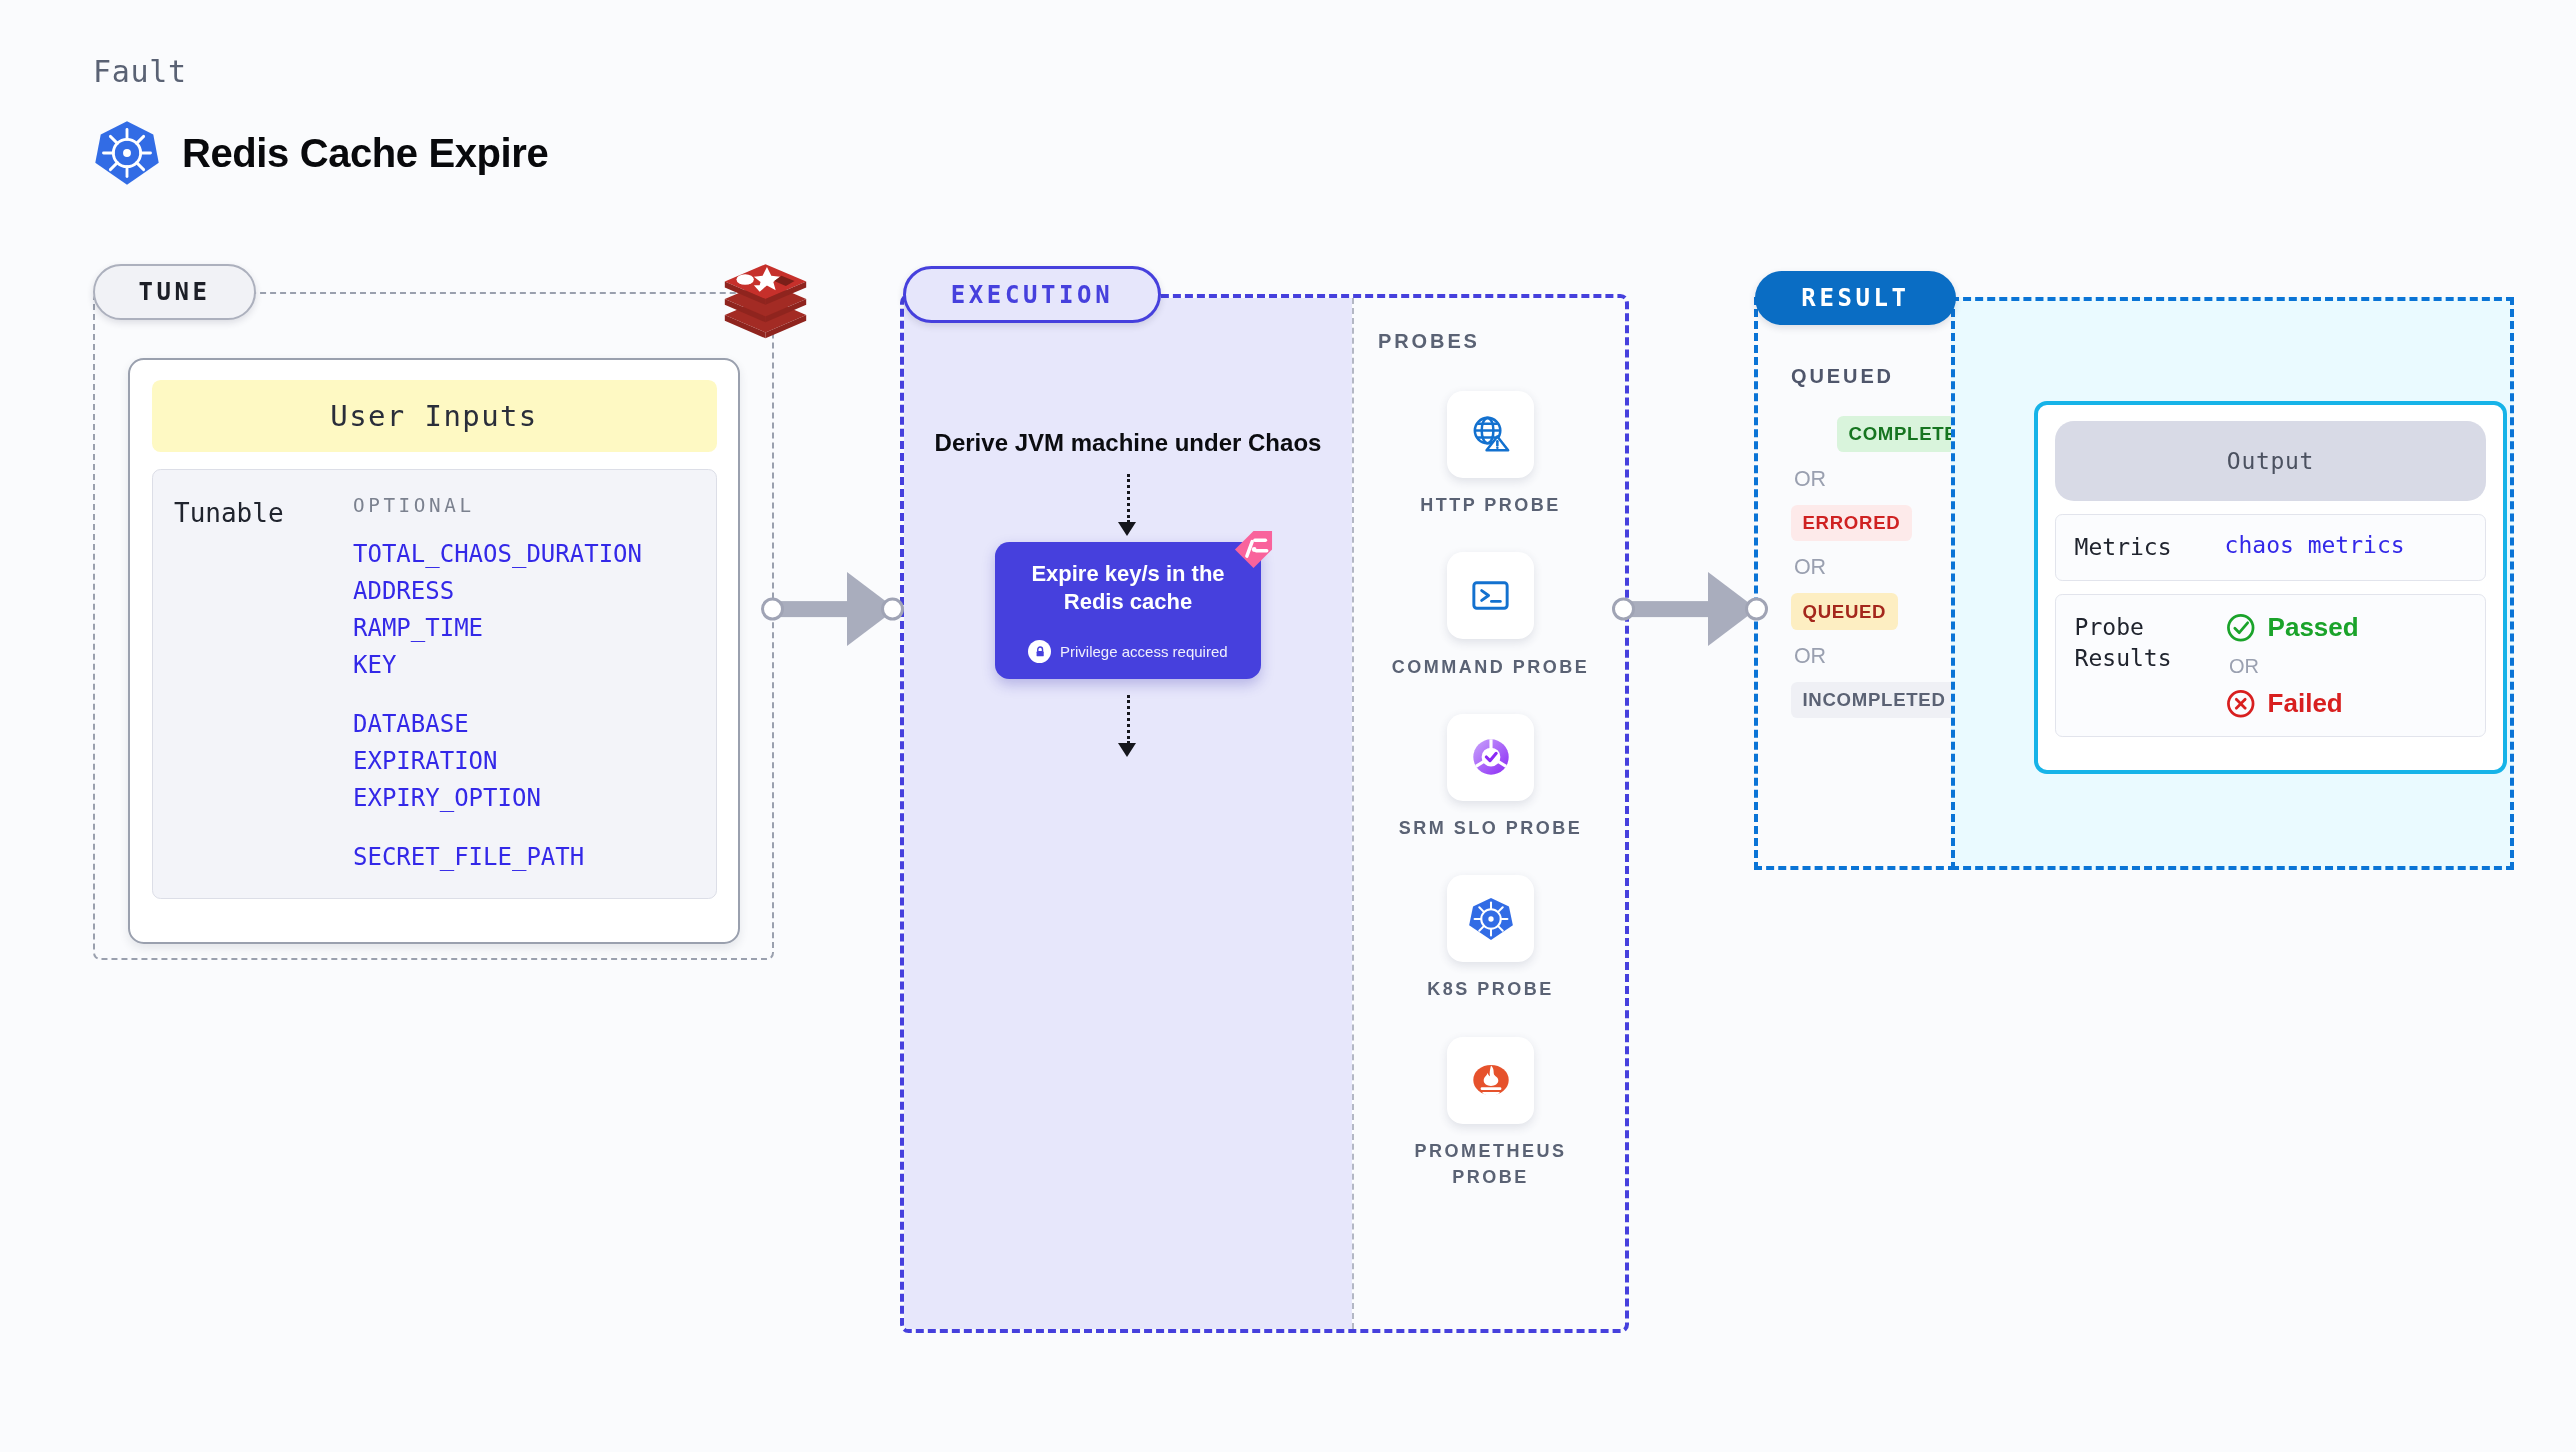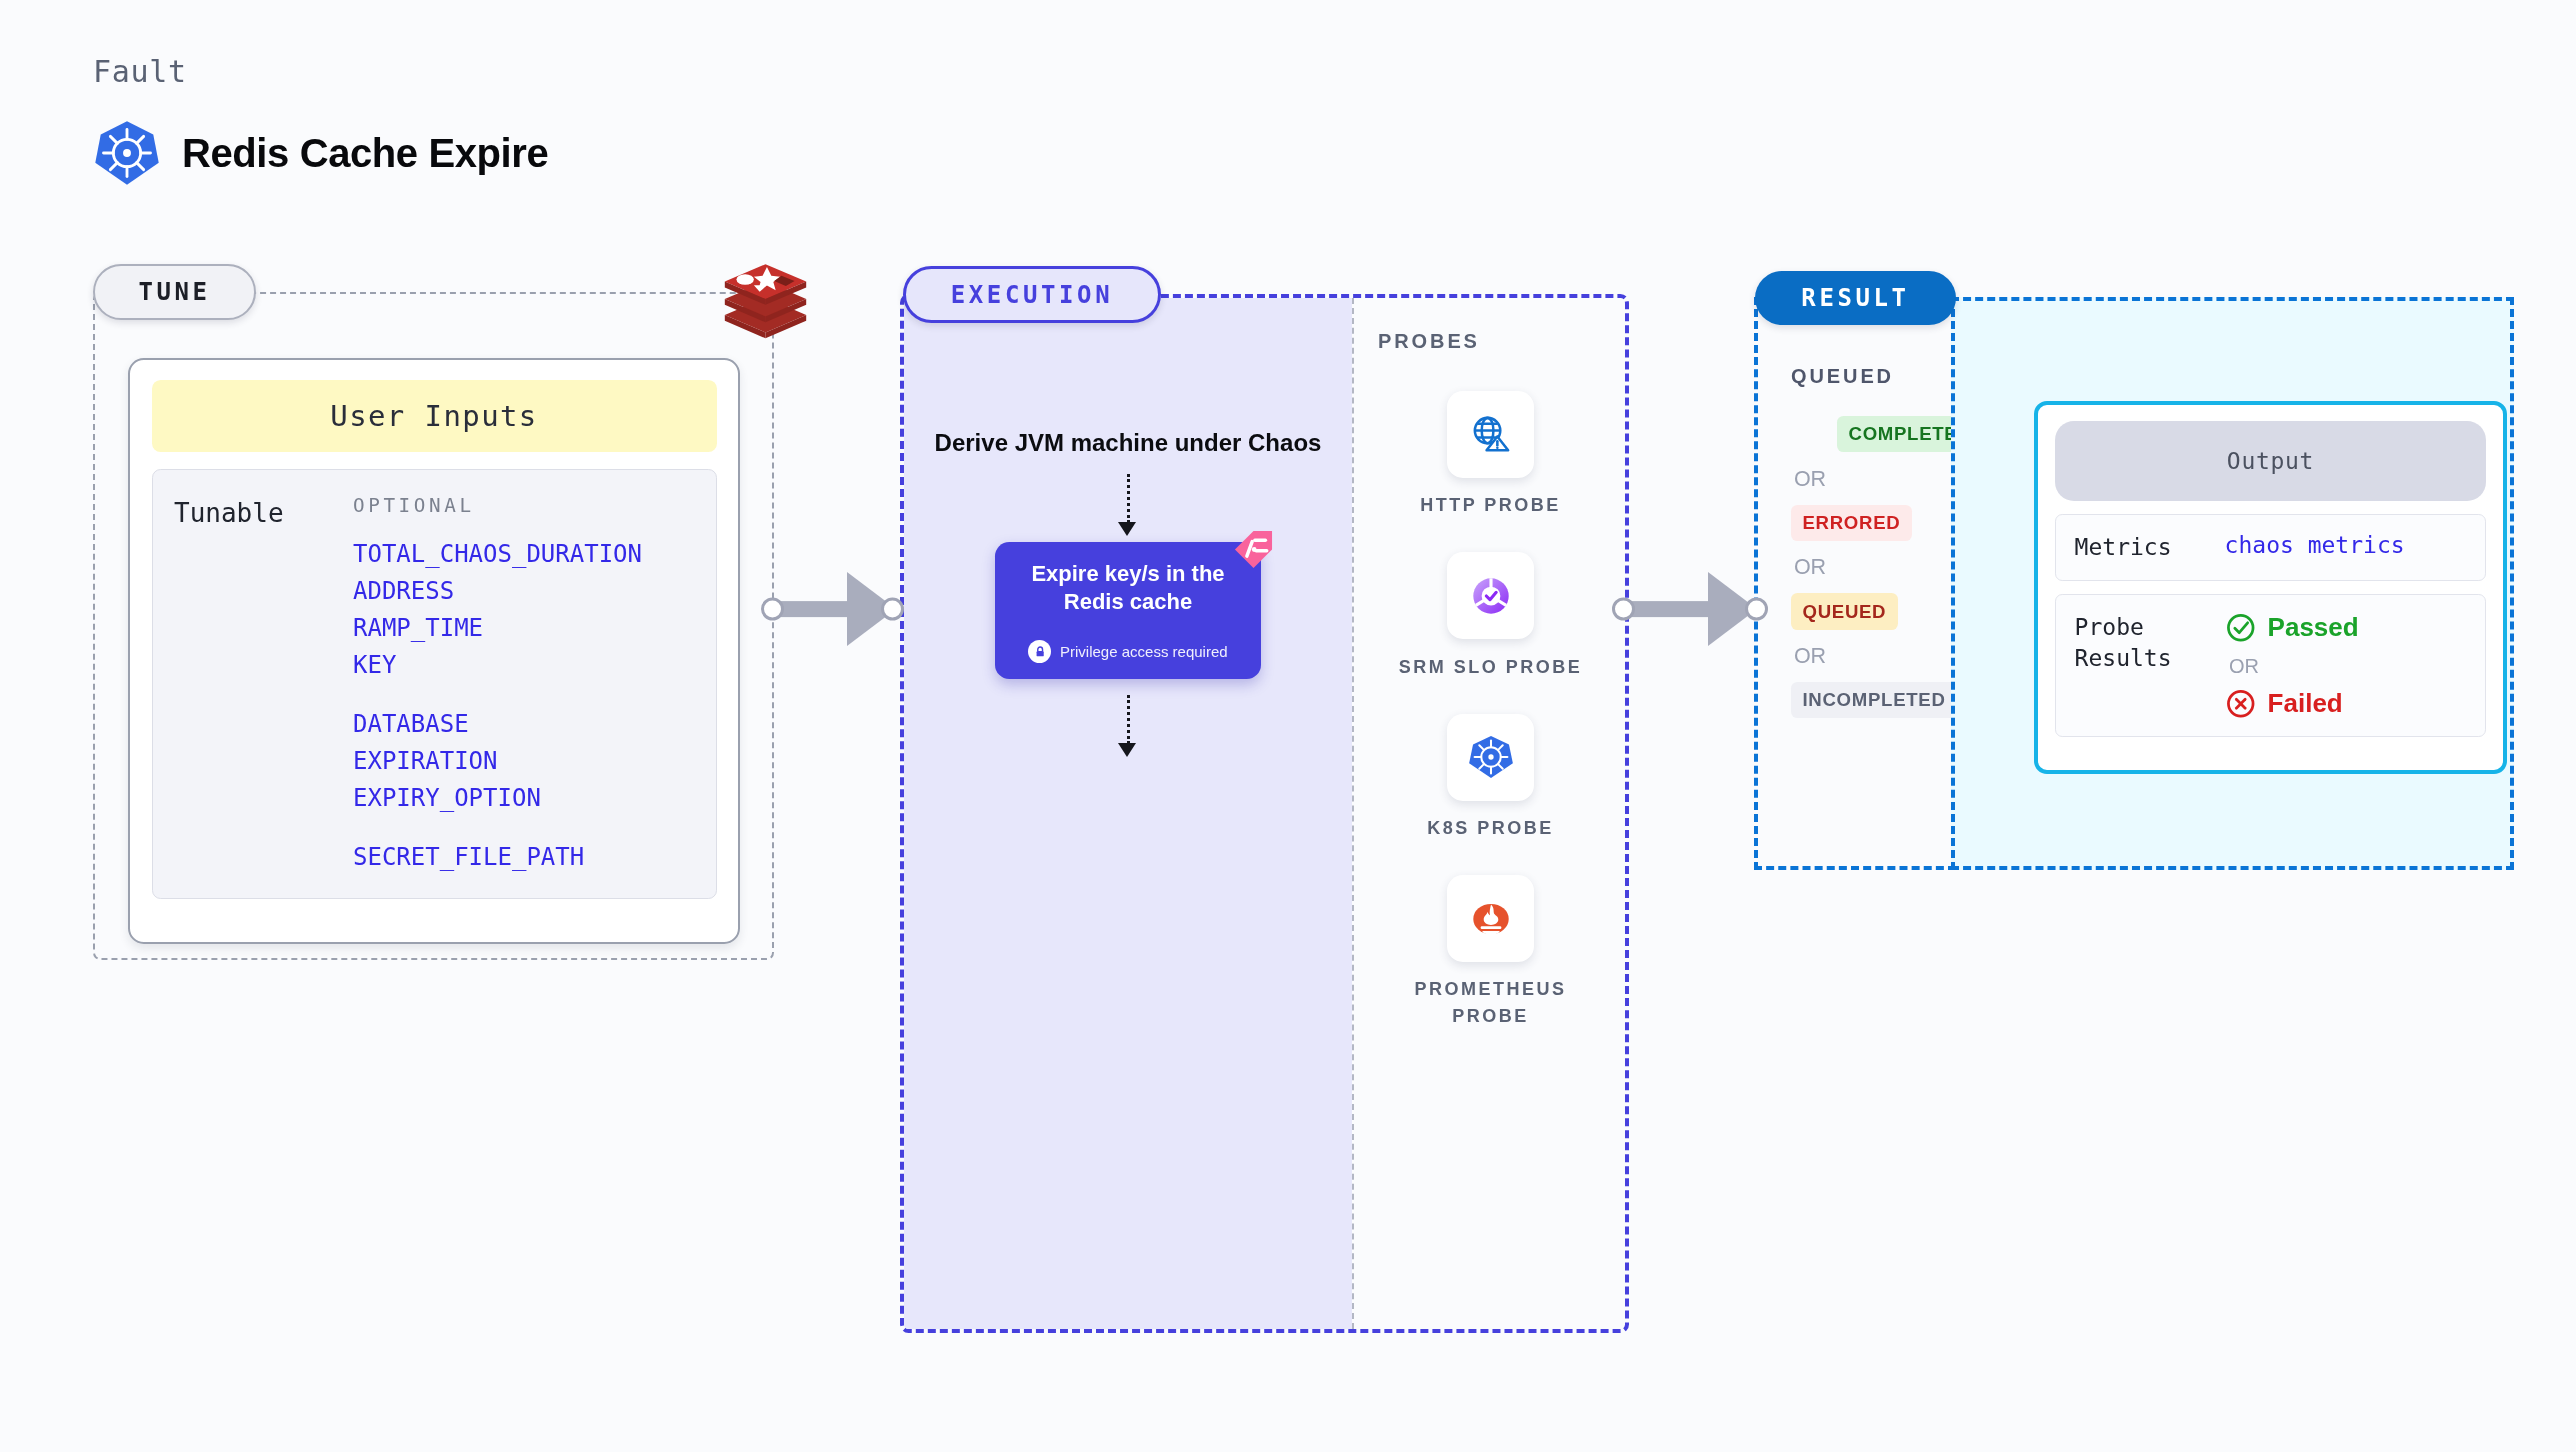--- a/index.html
+++ b/index.html
@@ -348,20 +348,30 @@
                 <line x1="10.5" y1="27" x2="31.5" y2="27"></line>
               </g>
               <path d="M31 26 L42 40 L20 40 Z" fill="#ffffff" stroke="#1371cf" stroke-width="2.6" stroke-linejoin="round"></path>
               <line x1="31" y1="31" x2="31" y2="35" stroke="#1371cf" stroke-width="2.6" stroke-linecap="round"></line>
               <circle cx="31" cy="37.6" r="1.3" fill="#1371cf"></circle>
             </svg>
           </div>
           <div class="probe-name">HTTP PROBE</div>
         </div>
 
+        <div class="probe">
+          <div class="probe-icon-box">
+            <svg width="47" height="47" viewBox="0 0 48 48">
+              <rect x="7" y="11" width="34" height="26" rx="3" fill="none" stroke="#1371cf" stroke-width="3"></rect>
+              <polyline points="15,19 22,24 15,29" fill="none" stroke="#1371cf" stroke-width="3" stroke-linecap="round" stroke-linejoin="round"></polyline>
+              <line x1="25" y1="30" x2="34" y2="30" stroke="#1371cf" stroke-width="3" stroke-linecap="round"></line>
+            </svg>
+          </div>
+          <div class="probe-name">COMMAND PROBE</div>
+        </div>
 
         <div class="probe">
           <div class="probe-icon-box">
             <svg width="50" height="50" viewBox="0 0 48 48">
               <defs>
                 <linearGradient id="sloGrad" x1="0" y1="0" x2="1" y2="1">
                   <stop offset="0%" stop-color="#c9a4fb"></stop>
                   <stop offset="100%" stop-color="#8b29f5"></stop>
                 </linearGradient>
               </defs>

